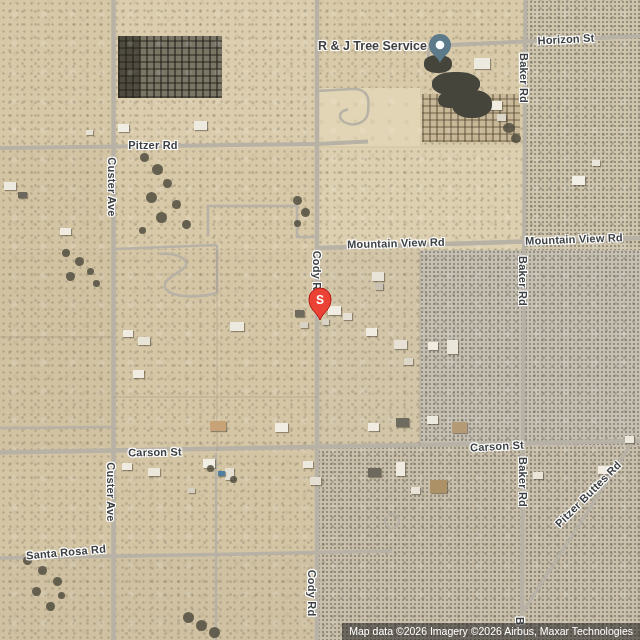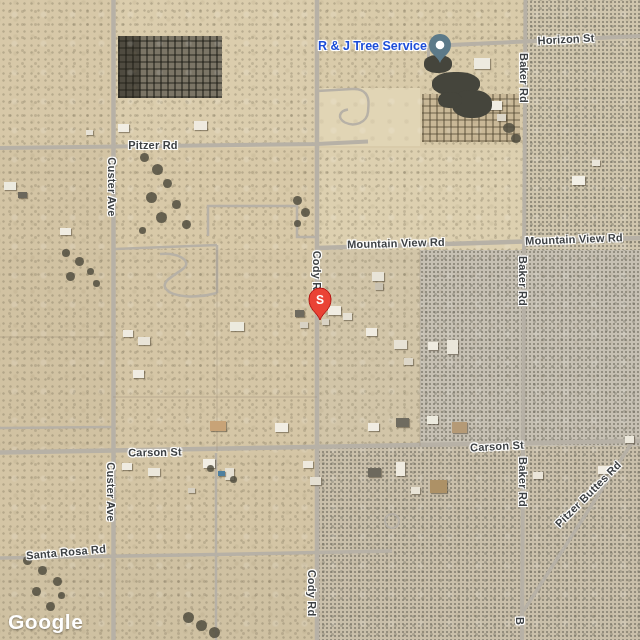--- a/index.html
+++ b/index.html
@@ -26,21 +26,21 @@
   .orch1{position:absolute;z-index:1;background-color:#7b7566;background-image:
       repeating-linear-gradient(90deg, rgba(25,25,18,0.50) 0 2px, transparent 2px 7px),
       repeating-linear-gradient(0deg, rgba(25,25,18,0.42) 0 2px, transparent 2px 7px);}
   .orch2{position:absolute;z-index:1;background-color:#c9b897;background-image:
       repeating-linear-gradient(90deg, rgba(80,70,48,0.45) 0 2px, transparent 2px 7px),
       repeating-linear-gradient(0deg, rgba(80,70,48,0.38) 0 2px, transparent 2px 7px);}
   .rl{position:absolute;z-index:6;font-size:11px;font-weight:bold;color:#3d4144;
       white-space:nowrap;letter-spacing:0.2px;
       transform:translate(-50%,-50%) rotate(var(--rot,0deg));
       text-shadow:-1px -1px 0 #fff,1px -1px 0 #fff,-1px 1px 0 #fff,1px 1px 0 #fff,0 0 3px #fff;}
-  .poiLabel{position:absolute;z-index:6;font-size:12.5px;font-weight:bold;color:#1d4ed8;
+  .poiLabel{position:absolute;z-index:6;font-size:12.5px;font-weight:bold;color:#404040;
       white-space:nowrap;transform:translate(-100%,-50%);
       text-shadow:-1px -1px 0 #fff,1px -1px 0 #fff,-1px 1px 0 #fff,1px 1px 0 #fff,0 0 3px #fff;}
   .marker{position:absolute;z-index:7;}
   #gLogo{position:absolute;z-index:9;left:8px;bottom:6px;font-size:21px;font-weight:bold;
       color:#fff;letter-spacing:0.5px;text-shadow:0 1px 2px rgba(0,0,0,0.4);}
   #attrBar{position:absolute;z-index:9;right:0;bottom:0;height:17px;line-height:17px;
       padding:0 7px;background:rgba(33,33,33,0.55);color:#fff;font-size:10.5px;white-space:nowrap;}
 </style>
 </head>
 <body>
@@ -204,15 +204,15 @@
   <svg class="marker" style="left:427px;top:33px;" width="26" height="32" viewBox="0 0 26 32">
     <path d="M13,30 C10.5,23 2,21 2,12 A11,11 0 1 1 24,12 C24,21 15.5,23 13,30 Z" fill="#5c7a89"></path>
     <circle cx="13" cy="12" r="4.3" fill="#ffffff"></circle>
   </svg>
 
   <svg class="marker" style="left:305px;top:284px;" width="30" height="38" viewBox="0 0 30 38">
     <path d="M15,36 C12,28 4,26 4,15 A11,11 0 1 1 26,15 C26,26 18,28 15,36 Z" fill="#ea4335" stroke="#b31412" stroke-width="1"></path>
     <text x="15" y="20" text-anchor="middle" font-family="Liberation Sans, sans-serif" font-size="12" font-weight="bold" fill="#ffffff">S</text>
   </svg>
 
-  <div id="gLogo">Google</div>
+  <div id="attrBar">Map data ©2026 Imagery ©2026 Airbus, Maxar Technologies</div>
 
 </div>
 
 </body></html>

